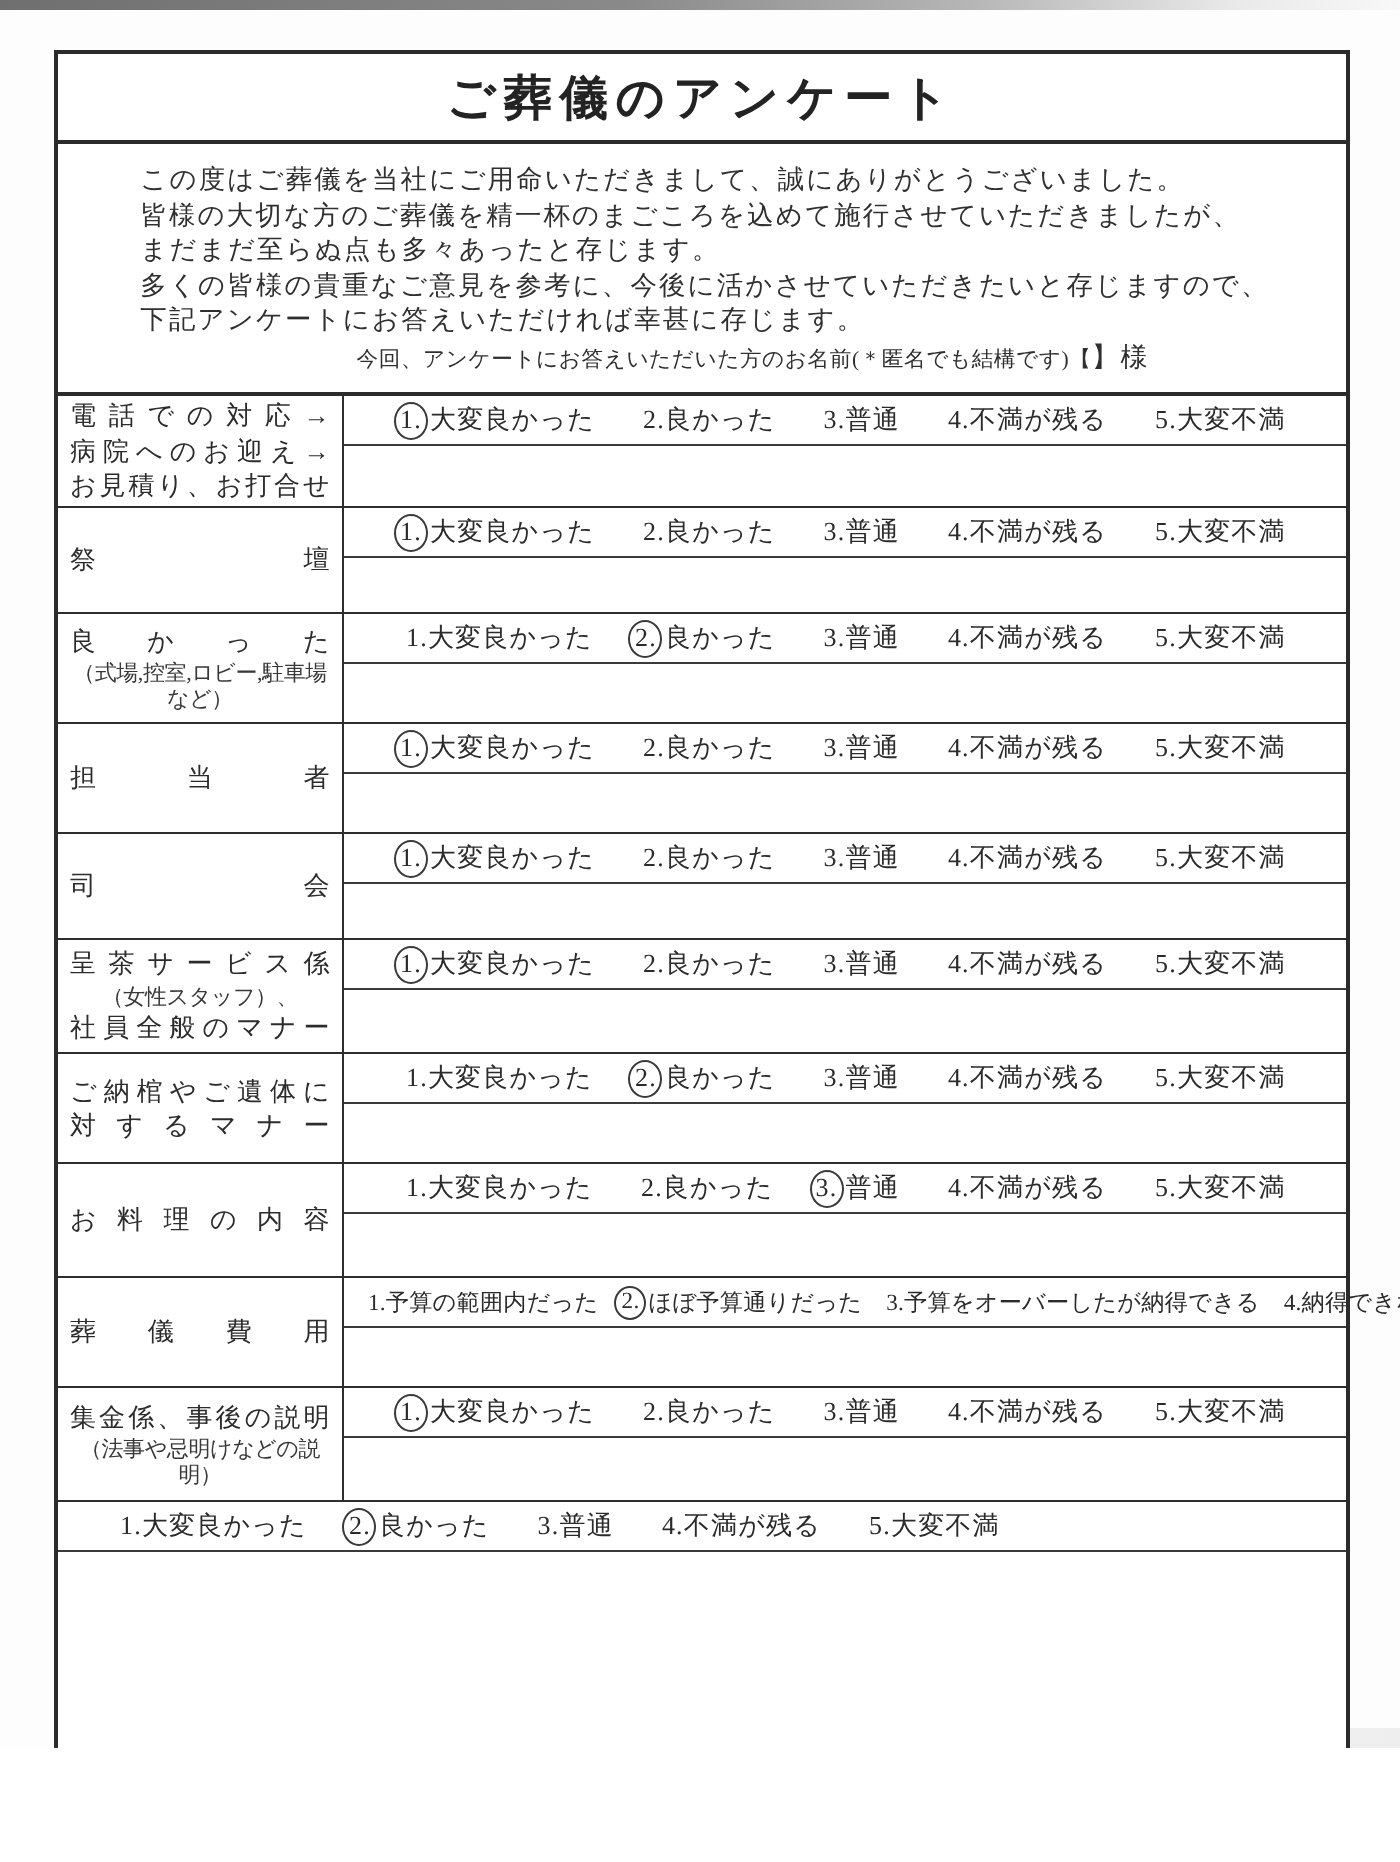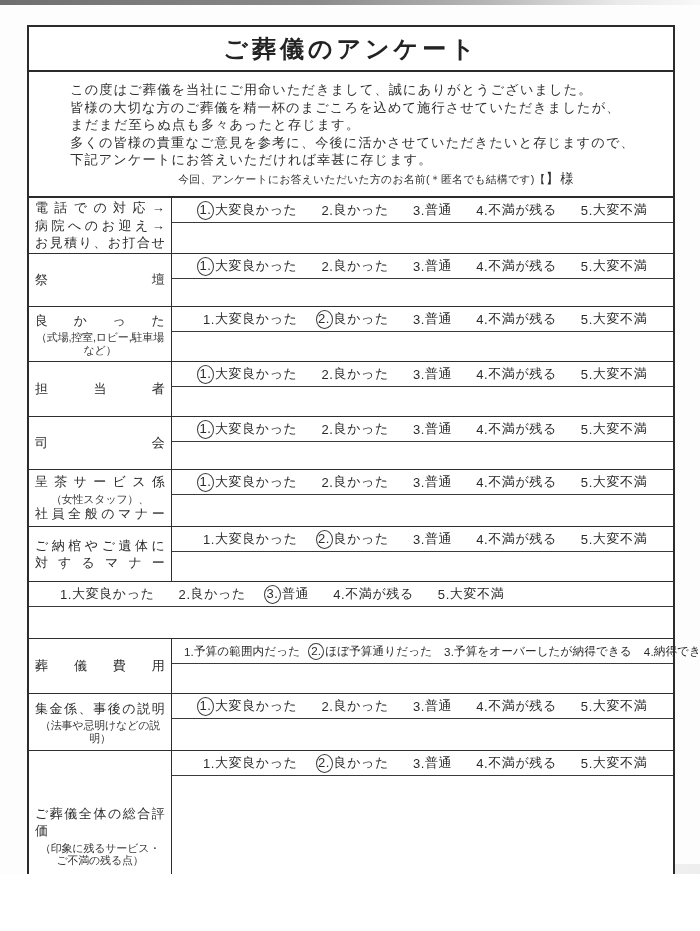--- a/index.html
+++ b/index.html
@@ -1,19 +1,19 @@
 <!DOCTYPE html>
 <html><head>
 <meta charset="utf-8">
 <style>
   * { margin:0; padding:0; box-sizing:border-box; }
   html,body { background:#ffffff; }
   .page {
     position:relative; width:700px; height:874px; background:#fdfdfd;
-    font-family:Liberation Sans, sans-serif; color:#2e2e2e; overflow:hidden;
+    font-family:Liberation Serif, serif; color:#2e2e2e; overflow:hidden;
   }
   .scan-edge-top {
     position:absolute; top:0; left:0; width:100%; height:5px;
     background:linear-gradient(to right,#6f6f6f 0%,#8a8a8a 45%,#b7b7b7 70%,#e9e9e9 88%,#f8f8f8 100%);
   }
   .scan-shadow-bottom {
     position:absolute; bottom:0; left:300px; right:0; height:10px;
     background:linear-gradient(to right,#fbfbfb,#e4e4e4);
     opacity:.6;
   }
@@ -323,20 +323,23 @@
               <span class="opt">
                 <span class="num">5.</span>
                 <span>大変不満</span>
               </span>
             </div>
           <div class="comment"></div>
         </div>
       </div>
 
       <div class="row" style="height:57px">
+        <div class="lbl">
+          <div class="lbl-main">お料理の内容</div>
+        </div>
         <div class="content">
           <div class="options">
               <span class="opt">
                 <span class="num">1.</span>
                 <span>大変良かった</span>
               </span>
               <span class="opt">
                 <span class="num">2.</span>
                 <span>良かった</span>
               </span>
@@ -410,25 +413,20 @@
               <span class="opt">
                 <span class="num">5.</span>
                 <span>大変不満</span>
               </span>
             </div>
           <div class="comment"></div>
         </div>
       </div>
 
       <div class="row last" style="height:169px">
-        <div class="lbl">
-          <div class="lbl-main">ご葬儀全体の総合評価</div>
-          <div class="lbl-sub">（印象に残るサービス・
-ご不満の残る点）</div>
-        </div>
         <div class="content">
           <div class="options">
               <span class="opt">
                 <span class="num">1.</span>
                 <span>大変良かった</span>
               </span>
               <span class="opt">
                 <span class="num circled">2.</span>
                 <span>良かった</span>
               </span>

